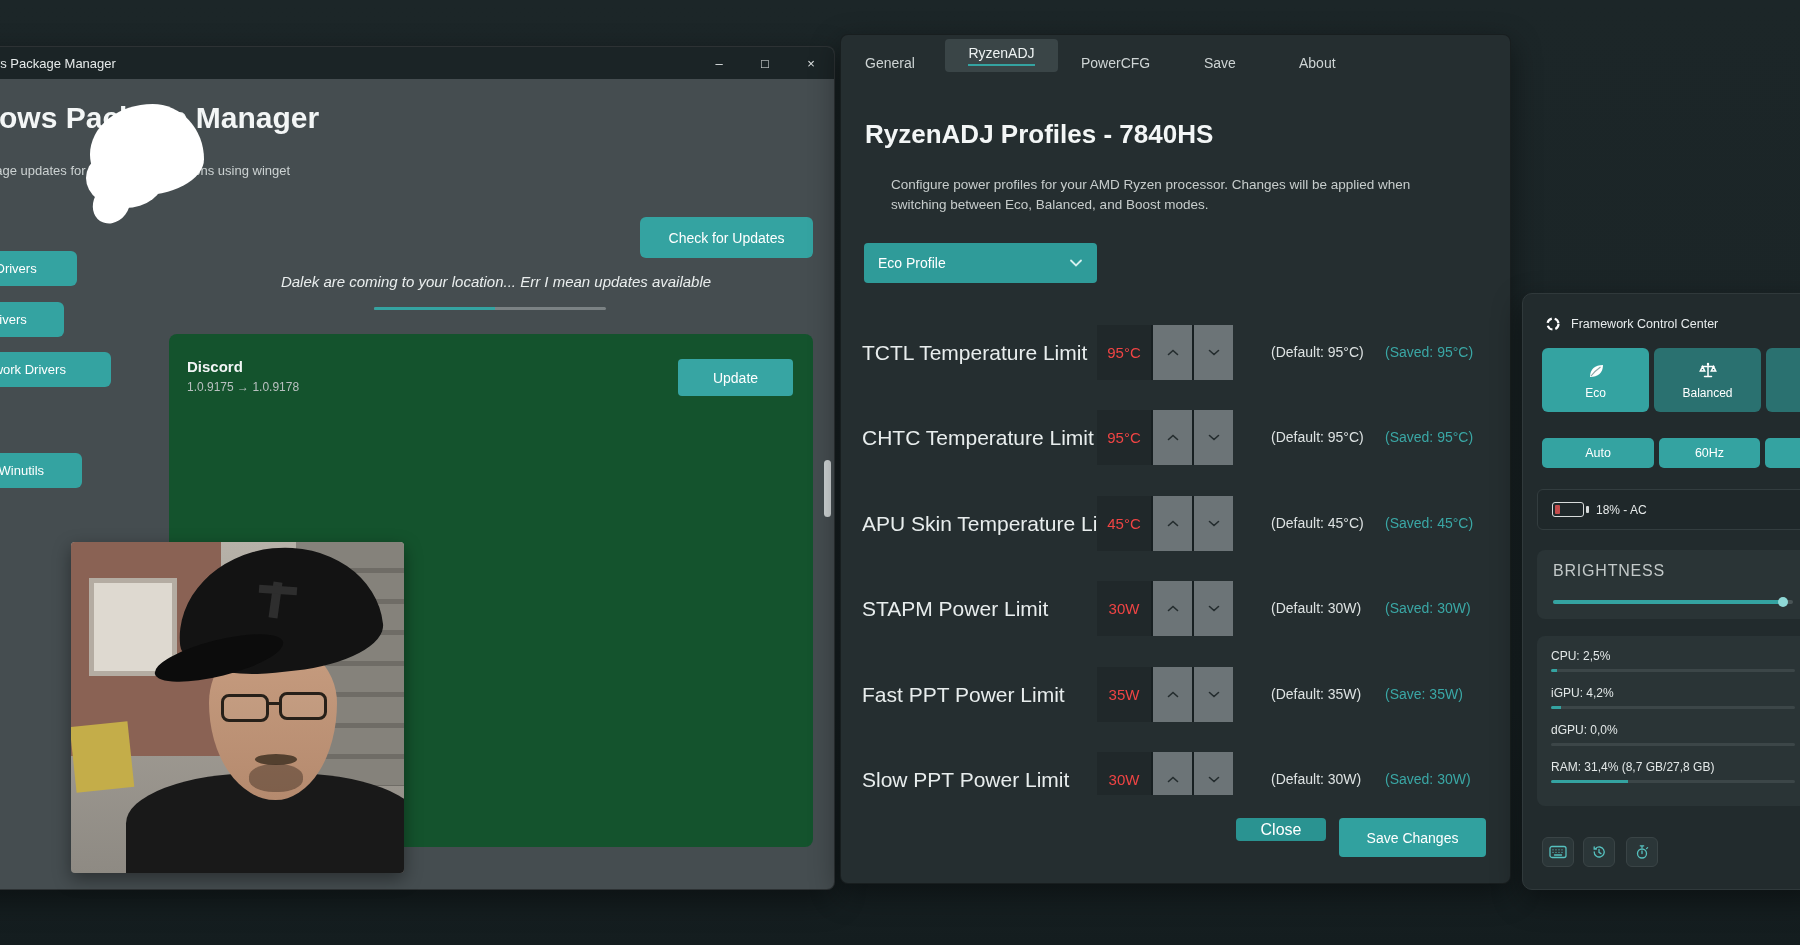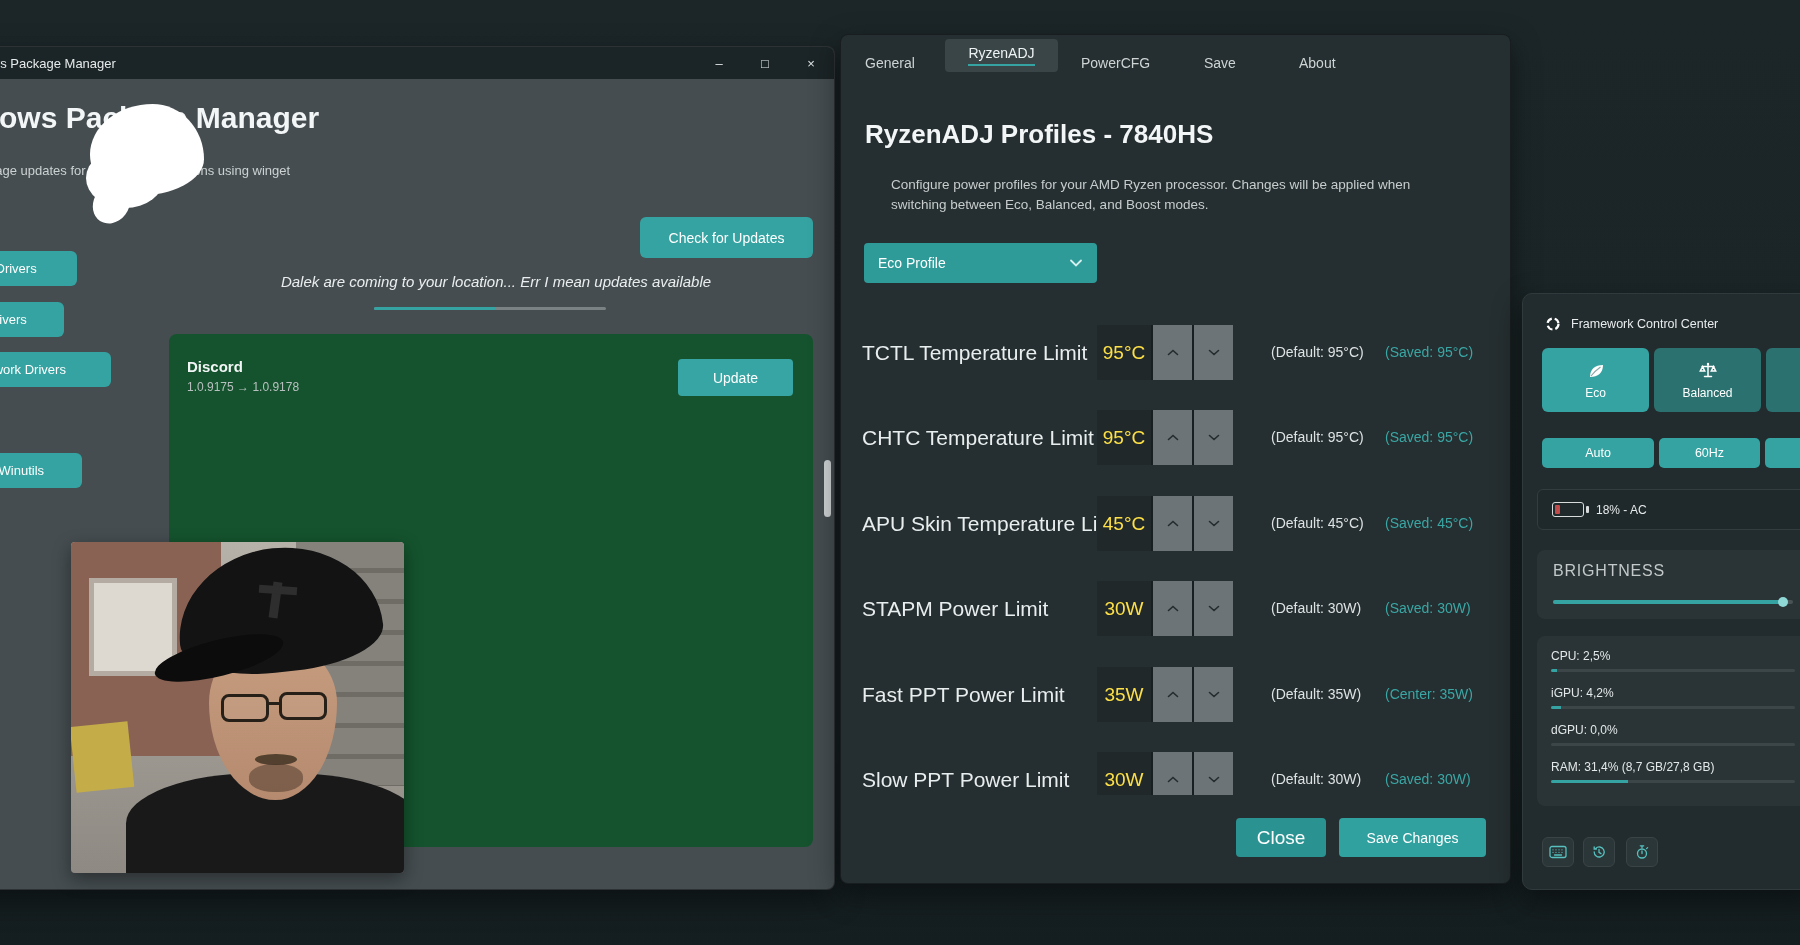--- a/index.html
+++ b/index.html
@@ -82,25 +82,25 @@
   .t-about{left:458px;top:20px}
   .ry-title{position:absolute;left:24px;top:84px;font-size:26px;font-weight:bold;color:#f3f6f6;white-space:nowrap}
   .ry-desc{position:absolute;left:50px;top:140px;width:556px;font-size:13.5px;line-height:1.45;color:#c7cdcc}
   .dropdown{position:absolute;left:23px;top:208px;width:233px;height:40px;background:#2f9b99;border-radius:4px;
     display:flex;align-items:center;justify-content:space-between;padding:0 14px;font-size:14px;color:#fff;cursor:pointer}
   .rows{position:absolute;left:0;top:268px;width:671px;height:492px;overflow:hidden}
   .row{position:absolute;left:0;width:100%;height:55px}
   .r0{top:22px}.r1{top:107px}.r2{top:193px}.r3{top:278px}.r4{top:364px}.r5{top:449px}
   .row-label{position:absolute;left:21px;line-height:55px;font-size:21px;color:#e8eded;white-space:nowrap}
   .spin{position:absolute;left:256px;top:0;width:136px;height:55px;display:flex;background:#171f21}
-  .spin-val{width:54px;background:#20282a;color:#fde047;display:flex;align-items:center;justify-content:center;font-size:19px}
+  .spin-val{width:54px;background:#20282a;color:#ef4444;display:flex;align-items:center;justify-content:center;font-size:15px}
   .spin-up,.spin-dn{width:39px;margin-left:2px;background:#6c7477;display:flex;align-items:center;justify-content:center}
   .row-default{position:absolute;left:430px;line-height:55px;font-size:14px;color:#dde2e2;white-space:nowrap}
   .row-saved{position:absolute;left:544px;line-height:55px;font-size:14px;color:#3aa7a5;white-space:nowrap}
-  .close-btn{position:absolute;left:395px;top:783px;width:90px;height:39px;background:#2a9391;color:#fff;border-radius:4px;font-size:19px}
+  .close-btn{position:absolute;left:395px;top:783px;width:90px;height:23px;background:#2a9391;color:#fff;border-radius:4px;font-size:16px}
   .save-btn{position:absolute;left:498px;top:783px;width:147px;height:39px;background:#31a19f;color:#fff;border-radius:4px;font-size:14px}
 
   
   .panel{position:absolute;left:1522px;top:293px;width:300px;height:597px;background:#222b2d;border:1px solid #30393b;border-radius:10px;z-index:14;
     box-shadow:0 10px 30px rgba(0,0,0,.45)}
   .cc-header{position:absolute;left:22px;top:22px;display:flex;align-items:center;gap:10px;font-size:12.5px;color:#e8eced;white-space:nowrap}
   .mode{position:absolute;top:54px;height:64px;width:107px;border-radius:6px;display:flex;flex-direction:column;align-items:center;justify-content:center;gap:5px;color:#fff;font-size:12px}
   .mode.eco{left:19px;background:var(--accent)}
   .mode.balanced{left:131px;background:var(--accent-dim)}
   .mode.extra{left:243px;background:var(--accent-dim)}
@@ -299,21 +299,21 @@
                 <path d="M1.5 5.5 L6 1.5 L10.5 5.5" fill="none" stroke="#242c2e" stroke-width="1.6" stroke-linecap="round"></path>
               </svg>
             </button>
           <button class="spin-dn">
               <svg width="12" height="7" viewBox="0 0 12 7">
                 <path d="M1.5 1.5 L6 5.5 L10.5 1.5" fill="none" stroke="#242c2e" stroke-width="1.6" stroke-linecap="round"></path>
               </svg>
             </button>
         </div>
         <span class="row-default">(Default: 35W)</span>
-        <span class="row-saved">(Center: 35W)</span>
+        <span class="row-saved">(Save: 35W)</span>
       </div>
 
       <div class="row r5">
         <span class="row-label">Slow PPT Power Limit</span>
         <div class="spin">
           <span class="spin-val">30W</span>
           <button class="spin-up">
               <svg width="12" height="7" viewBox="0 0 12 7">
                 <path d="M1.5 5.5 L6 1.5 L10.5 5.5" fill="none" stroke="#242c2e" stroke-width="1.6" stroke-linecap="round"></path>
               </svg>

